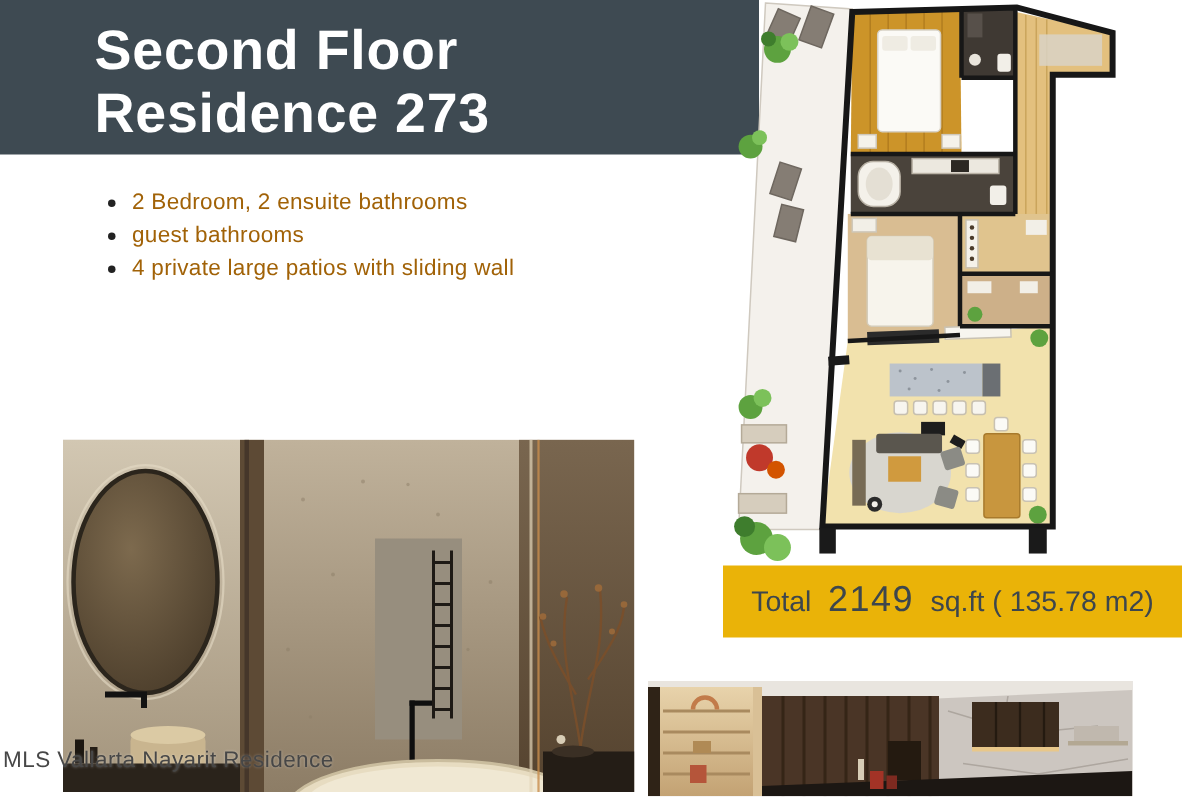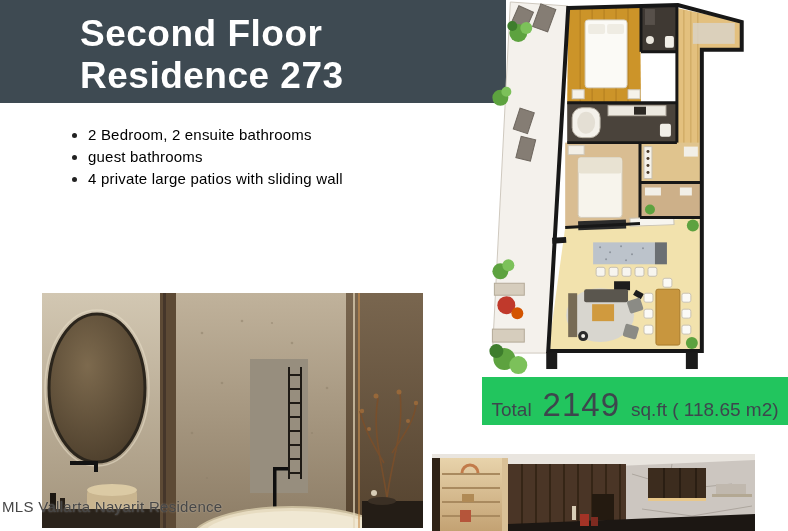--- a/index.html
+++ b/index.html
@@ -4,38 +4,38 @@
 <style>
   * { box-sizing: border-box; margin: 0; padding: 0; }
   html,body { width:788px; height:531px; overflow:hidden; background:#fff; }
   body { font-family:"Liberation Sans", sans-serif; }
   .page { position:relative; width:788px; height:531px; background:#ffffff; overflow:hidden; }
 
   
   .header { position:absolute; left:0; top:0; width:506px; height:103px; background:#3e4a52; }
   .header h1 { color:#ffffff; font-weight:800; font-size:37px; line-height:1.13; letter-spacing:.5px;
                padding:13px 0 0 63px; }
-  .header h1 span { display:block;margin-left:17px; }
+  .header h1 span { display:block; }
 
   
   .features { position:absolute; left:88px; top:124px; width:410px; list-style:none; }
-  .features li { position:relative; font-size:15px; color:#000000; line-height:22px; letter-spacing:.2px; }
+  .features li { position:relative; font-size:15px; color:#a16207; line-height:22px; letter-spacing:.2px; }
   .features li::before { content:""; position:absolute; left:-16px; top:9px; width:5px; height:5px;
                border-radius:50%; background:#222; }
 
   
   .floorplan { position:absolute; left:488px; top:0; width:300px; height:377px; }
   .floorplan svg { display:block; width:100%; height:100%; }
 
   
-  .total-banner { position:absolute; left:482px; top:377px; width:306px; height:48px; background:#22c55e;
+  .total-banner { position:absolute; left:482px; top:377px; width:306px; height:48px; background:#eab308;
                display:flex; align-items:baseline; justify-content:center; gap:11px; color:#3d464d;
                padding-top:9px; }
   .total-banner .t-label { font-size:19px; }
-  .total-banner .t-value { font-size:33px; letter-spacing:1px; }
+  .total-banner .t-value { font-size:24px; letter-spacing:1px; }
   .total-banner .t-unit  { font-size:19px; }
 
   
   .photo { position:absolute; overflow:hidden; }
   .photo svg { display:block; width:100%; height:100%; }
   .photo-bathroom { left:42px; top:293px; width:381px; height:235px; }
   .photo-kitchen  { left:432px; top:454px; width:323px; height:77px; }
 
   
   .watermark { position:absolute; left:2px; top:498px; font-size:15px; color:#474747;
@@ -205,21 +205,21 @@
 
       <rect x="58" y="353" width="11" height="17" fill="#1a1a1a"></rect>
       <rect x="198" y="353" width="12" height="17" fill="#1a1a1a"></rect>
       <rect x="64" y="238" width="14" height="6" fill="#1a1a1a" transform="rotate(-4 71 241)"></rect>
     </svg>
   </div>
 
   <div class="total-banner">
     <span class="t-label">Total</span>
     <span class="t-value">2149</span>
-    <span class="t-unit">sq.ft ( 118.65 m2)</span>
+    <span class="t-unit">sq.ft ( 135.78 m2)</span>
   </div>
 
   <div class="photo photo-bathroom" role="img" aria-label="Spa-style bathroom with round mirror, stone vessel sink, black wall faucet, freestanding oval tub and concrete walls">
     <svg viewBox="0 0 381 235" xmlns="http://www.w3.org/2000/svg" preserveAspectRatio="none">
       <defs>
         <linearGradient id="bwL" x1="0" y1="0" x2="0" y2="1">
             <stop offset="0" stop-color="#d2c7b2"></stop>
             <stop offset="1" stop-color="#a3947c"></stop>
           </linearGradient>
         <linearGradient id="bwC" x1="0" y1="0" x2="0" y2="1">

